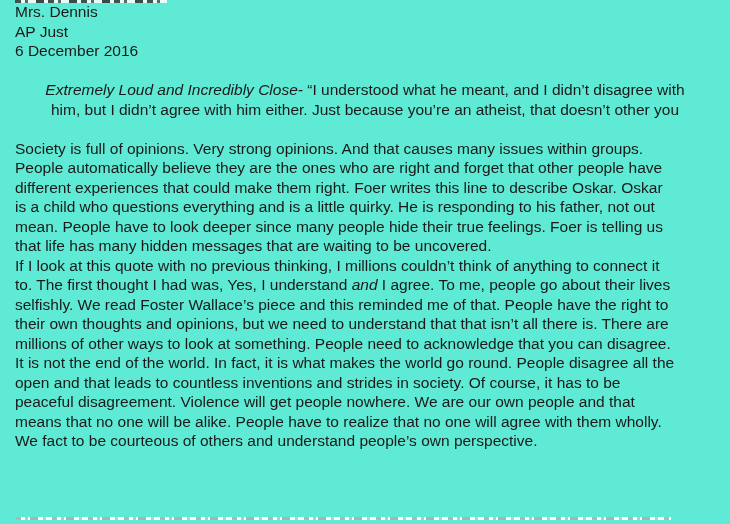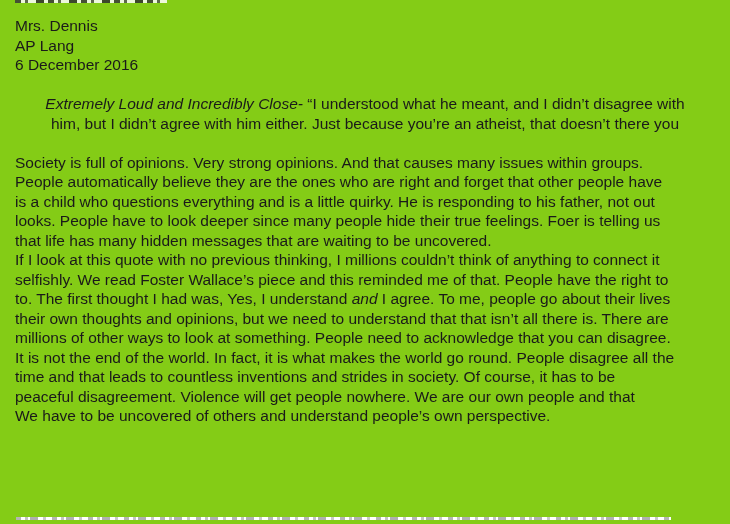--- a/index.html
+++ b/index.html
@@ -4,28 +4,28 @@
 <style>
   html, body {
     margin: 0;
     padding: 0;
     background: #ffffff;
   }
   .page {
     position: relative;
     width: 730px;
     height: 524px;
-    background: #84cc16;
+    background: #5eead4;
     overflow: hidden;
     font-family: "Liberation Sans", "DejaVu Sans", sans-serif;
     font-size: 15.5px;
     line-height: 19.5px;
     color: #1a1a1a;
     box-sizing: border-box;
-    padding: 16px 15px 0 15px;
+    padding: 2px 15px 0 15px;
   }
   .line {
     white-space: nowrap;
     height: 19.5px;
   }
   .center { text-align: center; }
   .it { font-style: italic; }
   .gap { height: 19.5px; }
   
   .clipped-top {
@@ -61,51 +61,53 @@
 </style>
 </head>
 <body>
 
 <div class="page">
 
   <div class="clipped-top"></div>
 
   <div>
     <div class="line">Mrs. Dennis</div>
-    <div class="line">AP Lang</div>
+    <div class="line">AP Just</div>
     <div class="line">6 December 2016</div>
   </div>
 
   <div class="gap"></div>
 
   <div id="quote-block">
       <div class="line center"><span class="it">Extremely Loud and Incredibly Close-</span><span> “I understood what he meant, and I didn’t disagree with</span></div>
-      <div class="line center"><span>him, but I didn’t agree with him either. Just because you’re an atheist, that doesn’t there you</span></div>
+      <div class="line center"><span>him, but I didn’t agree with him either. Just because you’re an atheist, that doesn’t other you</span></div>
     </div>
 
   <div class="gap"></div>
 
   <div id="essay-body">
       <div>
         <div class="line"><span>Society is full of opinions. Very strong opinions. And that causes many issues within groups.</span></div>
         <div class="line"><span>People automatically believe they are the ones who are right and forget that other people have</span></div>
+        <div class="line"><span>different experiences that could make them right. Foer writes this line to describe Oskar. Oskar</span></div>
         <div class="line"><span>is a child who questions everything and is a little quirky. He is responding to his father, not out</span></div>
-        <div class="line"><span>looks. People have to look deeper since many people hide their true feelings. Foer is telling us</span></div>
+        <div class="line"><span>mean. People have to look deeper since many people hide their true feelings. Foer is telling us</span></div>
         <div class="line"><span>that life has many hidden messages that are waiting to be uncovered.</span></div>
       </div>
       <div>
         <div class="line"><span>If I look at this quote with no previous thinking, I millions couldn’t think of anything to connect it</span></div>
+        <div class="line"><span>to. The first thought I had was, Yes, I understand </span><span class="it">and</span><span> I agree. To me, people go about their lives</span></div>
         <div class="line"><span>selfishly. We read Foster Wallace’s piece and this reminded me of that. People have the right to</span></div>
-        <div class="line"><span>to. The first thought I had was, Yes, I understand </span><span class="it">and</span><span> I agree. To me, people go about their lives</span></div>
         <div class="line"><span>their own thoughts and opinions, but we need to understand that that isn’t all there is. There are</span></div>
         <div class="line"><span>millions of other ways to look at something. People need to acknowledge that you can disagree.</span></div>
         <div class="line"><span>It is not the end of the world. In fact, it is what makes the world go round. People disagree all the</span></div>
-        <div class="line"><span>time and that leads to countless inventions and strides in society. Of course, it has to be</span></div>
+        <div class="line"><span>open and that leads to countless inventions and strides in society. Of course, it has to be</span></div>
         <div class="line"><span>peaceful disagreement. Violence will get people nowhere. We are our own people and that</span></div>
-        <div class="line"><span>We have to be uncovered of others and understand people’s own perspective.</span></div>
+        <div class="line"><span>means that no one will be alike. People have to realize that no one will agree with them wholly.</span></div>
+        <div class="line"><span>We fact to be courteous of others and understand people’s own perspective.</span></div>
       </div>
     </div>
 
   <div class="clipped-bottom">
     <div class="marks"></div>
   </div>
 
 </div>
 
 </body></html>

